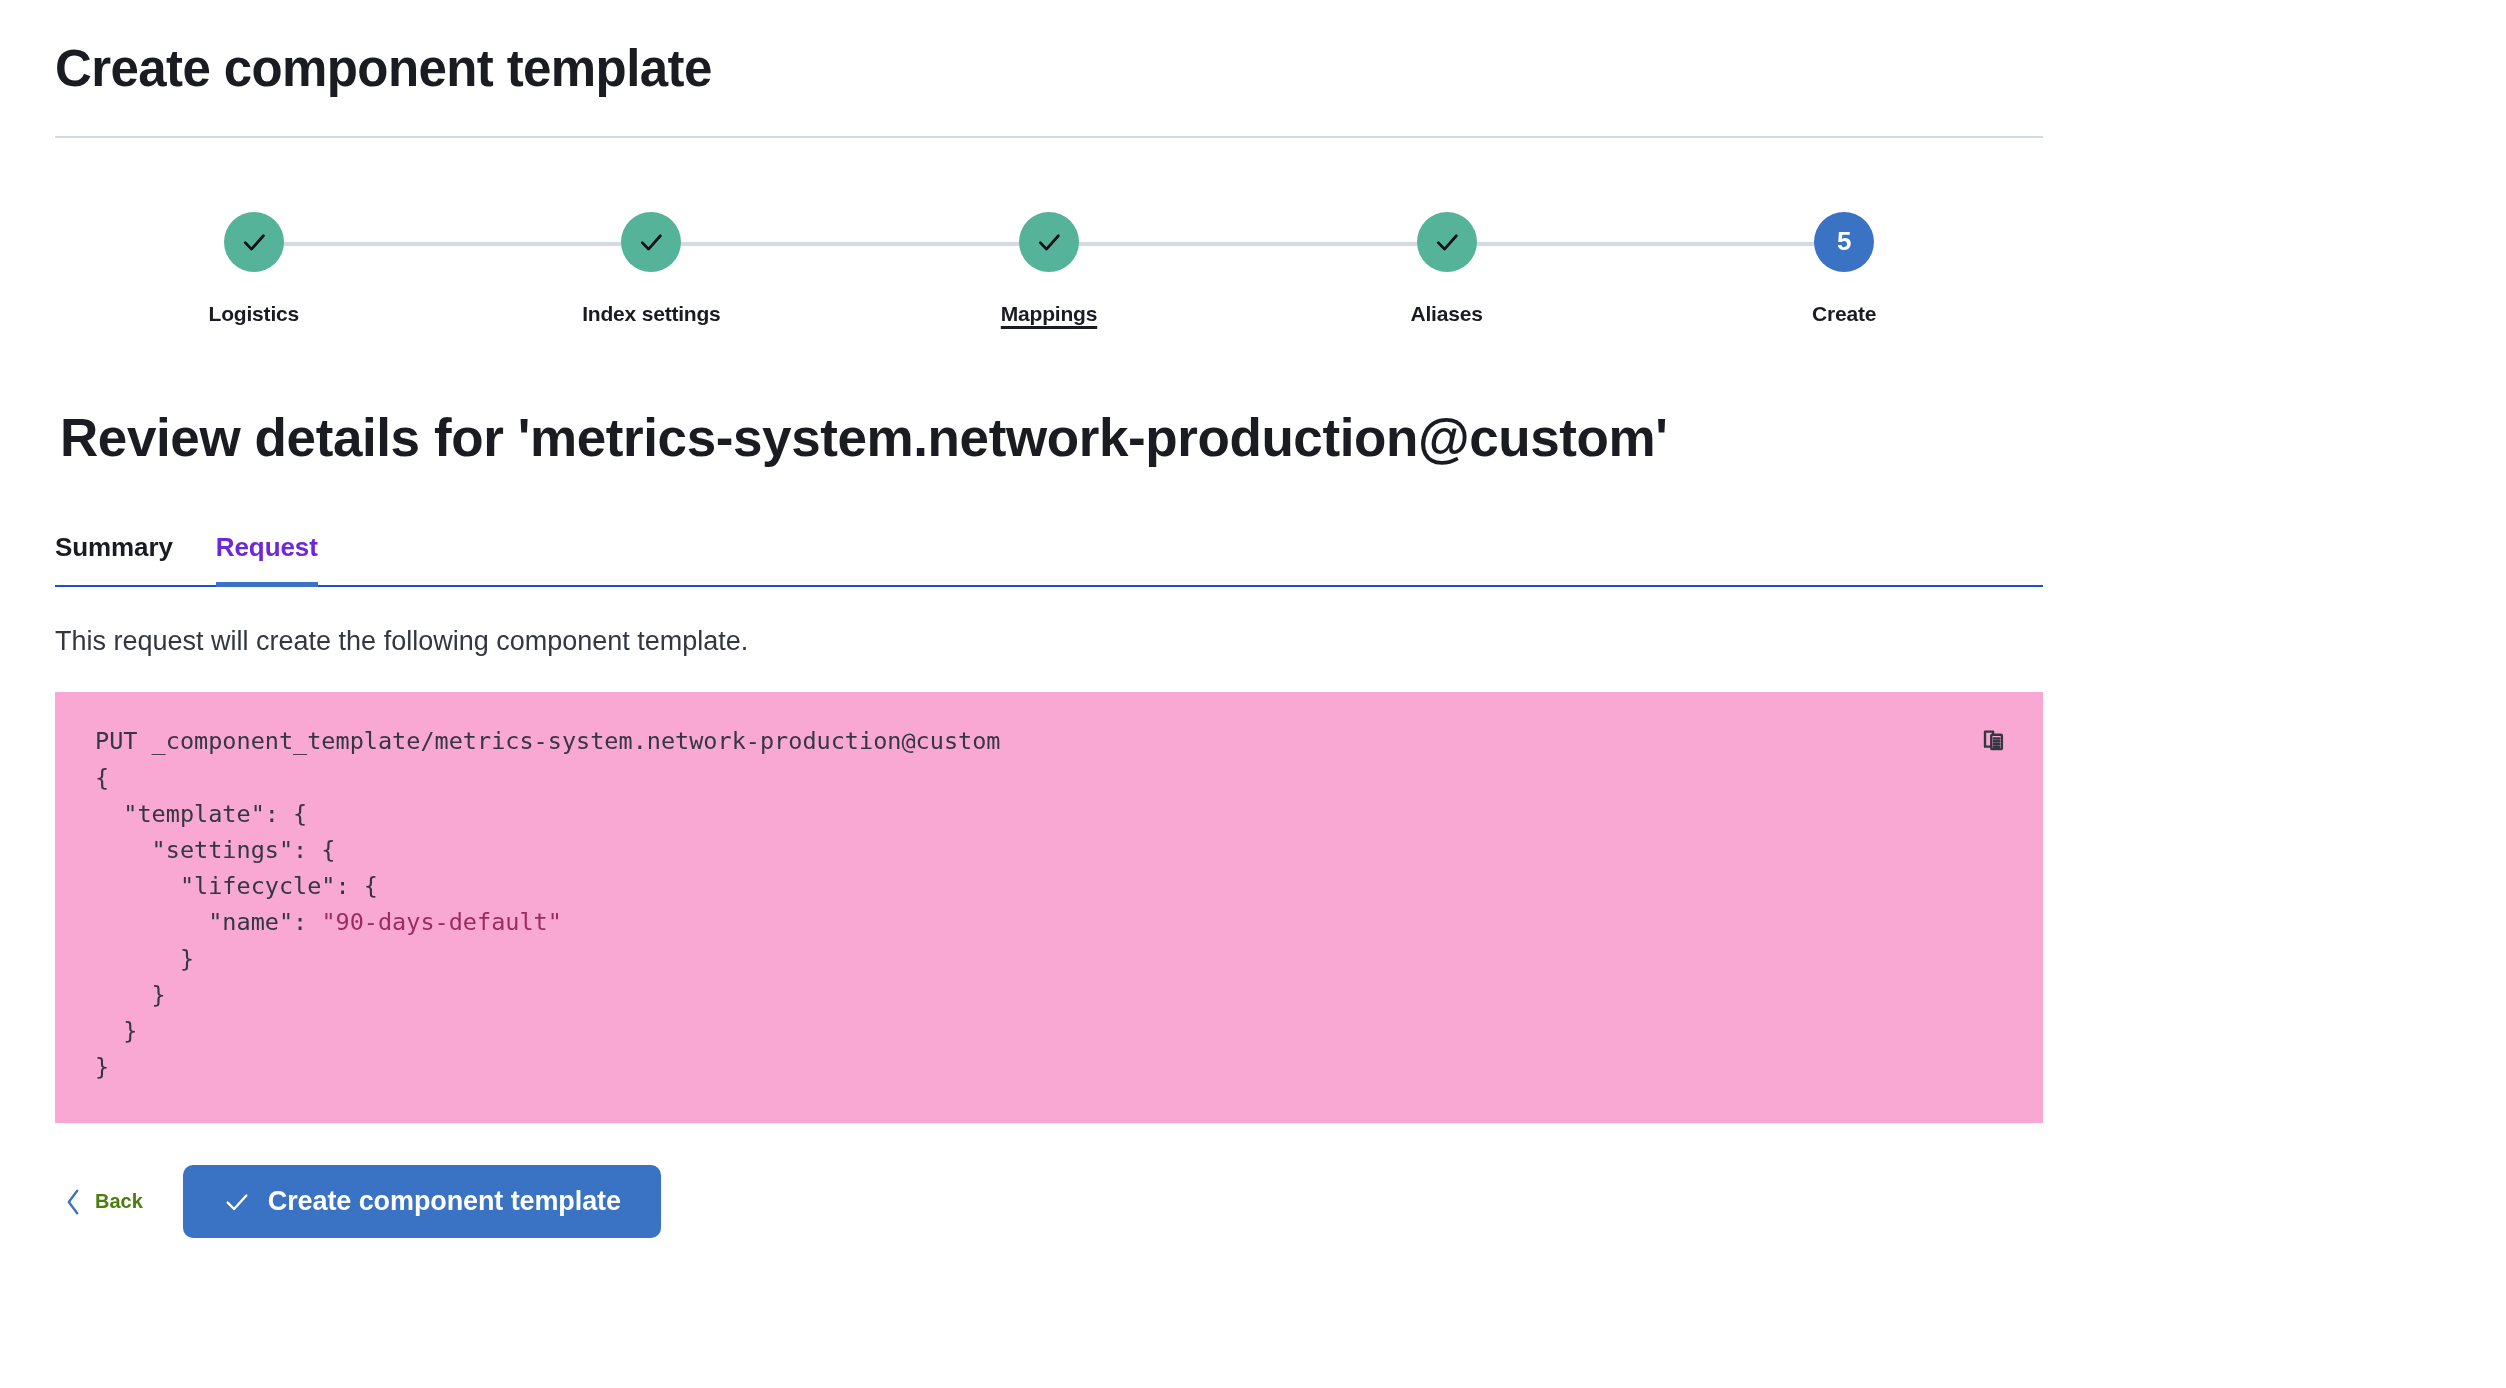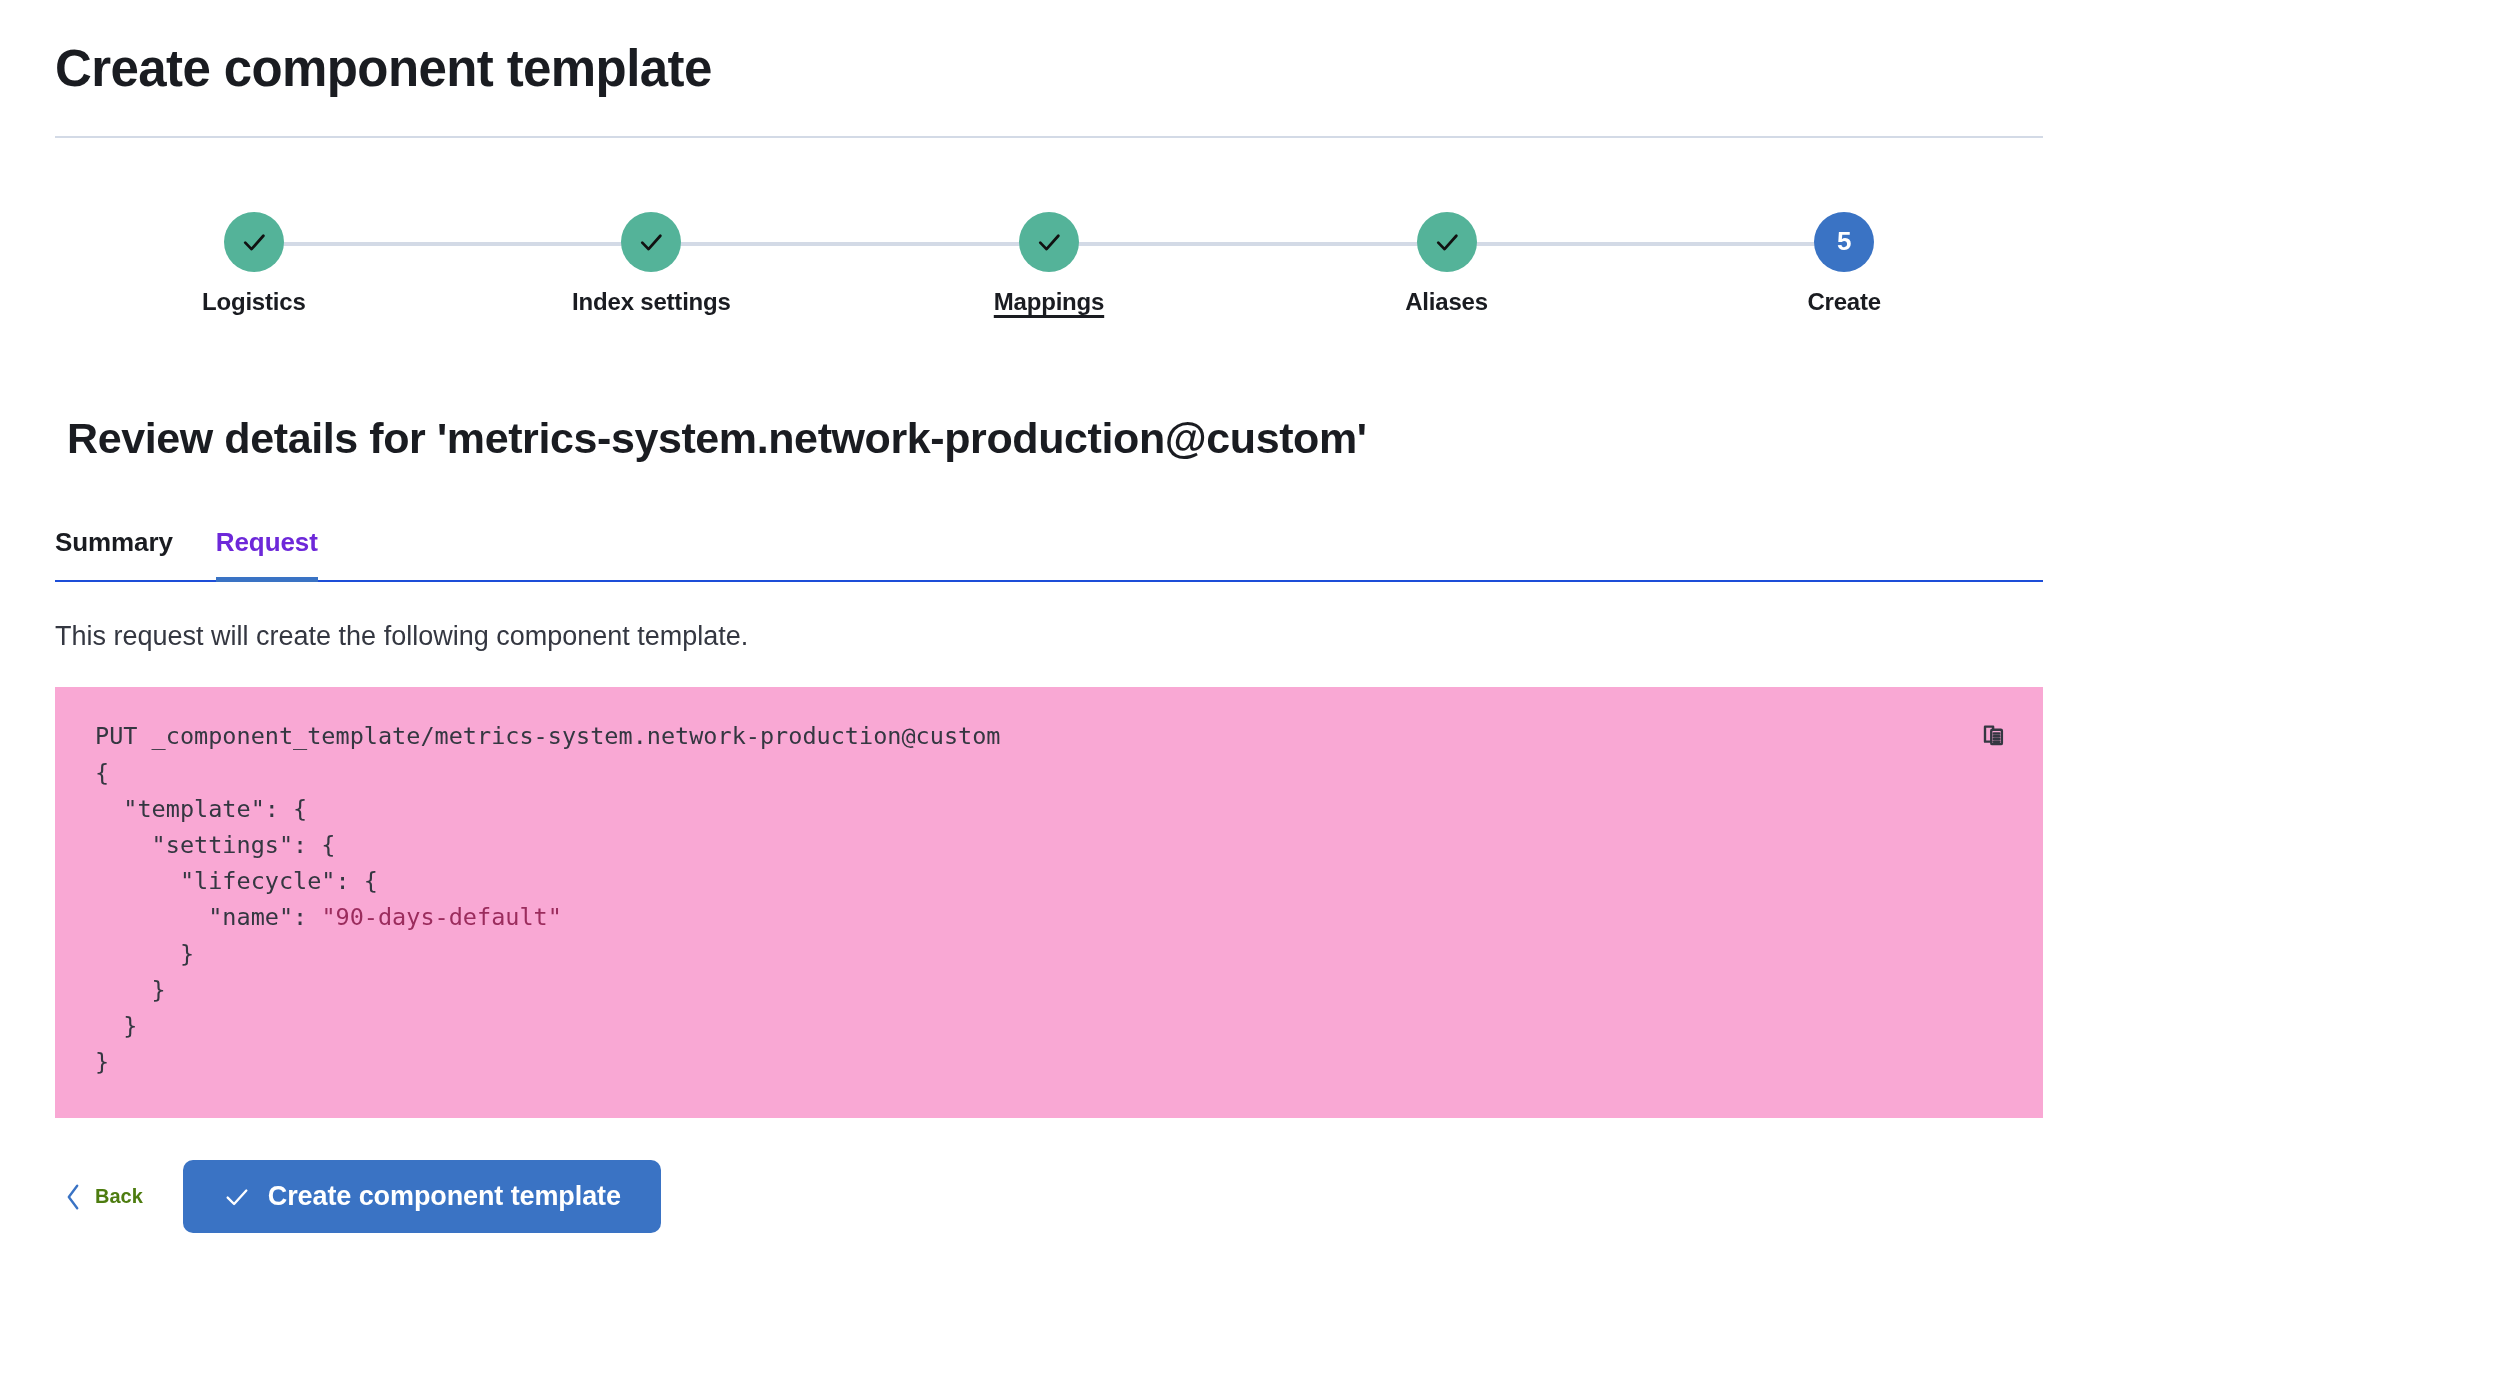--- a/index.html
+++ b/index.html
@@ -89,38 +89,38 @@
     position: relative;
     z-index: 3;
   }
   .step-circle.current {
     background: #3a73c4;
     color: #ffffff;
   }
   .step-circle svg { display: block; }
 
   .step-label {
-    margin-top: 16px;
-    font-size: 24px;
+    margin-top: 30px;
+    font-size: 21px;
     font-weight: 700;
     color: #1a1c21;
     white-space: nowrap;
     letter-spacing: -0.2px;
   }
   .step-label.underlined {
     text-decoration: underline;
     text-underline-offset: 5px;
     text-decoration-thickness: 3px;
   }
 
   
   .section-title {
-    margin: 12px;
+    margin: 5px;
     padding-top: 70px;
-    font-size: 43px;
+    font-size: 53px;
     font-weight: 700;
     letter-spacing: -0.4px;
     color: #1a1c21;
   }
 
   
   .tabs {
     margin-top: 64px;
     display: flex;
     gap: 0;

